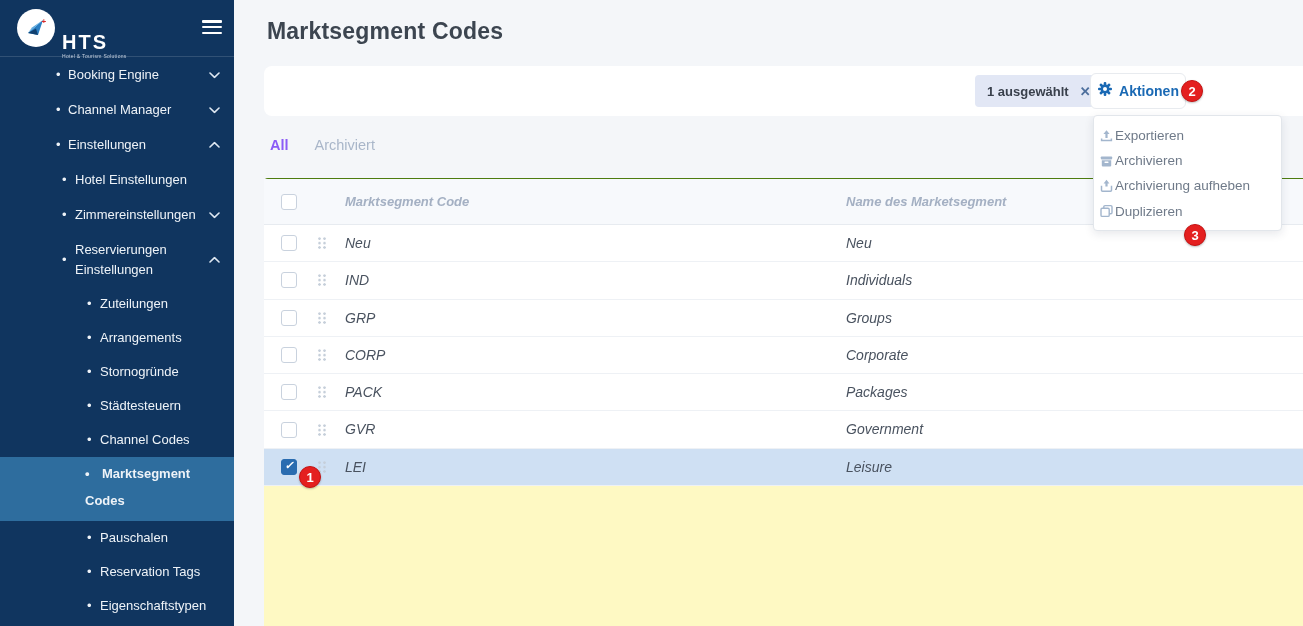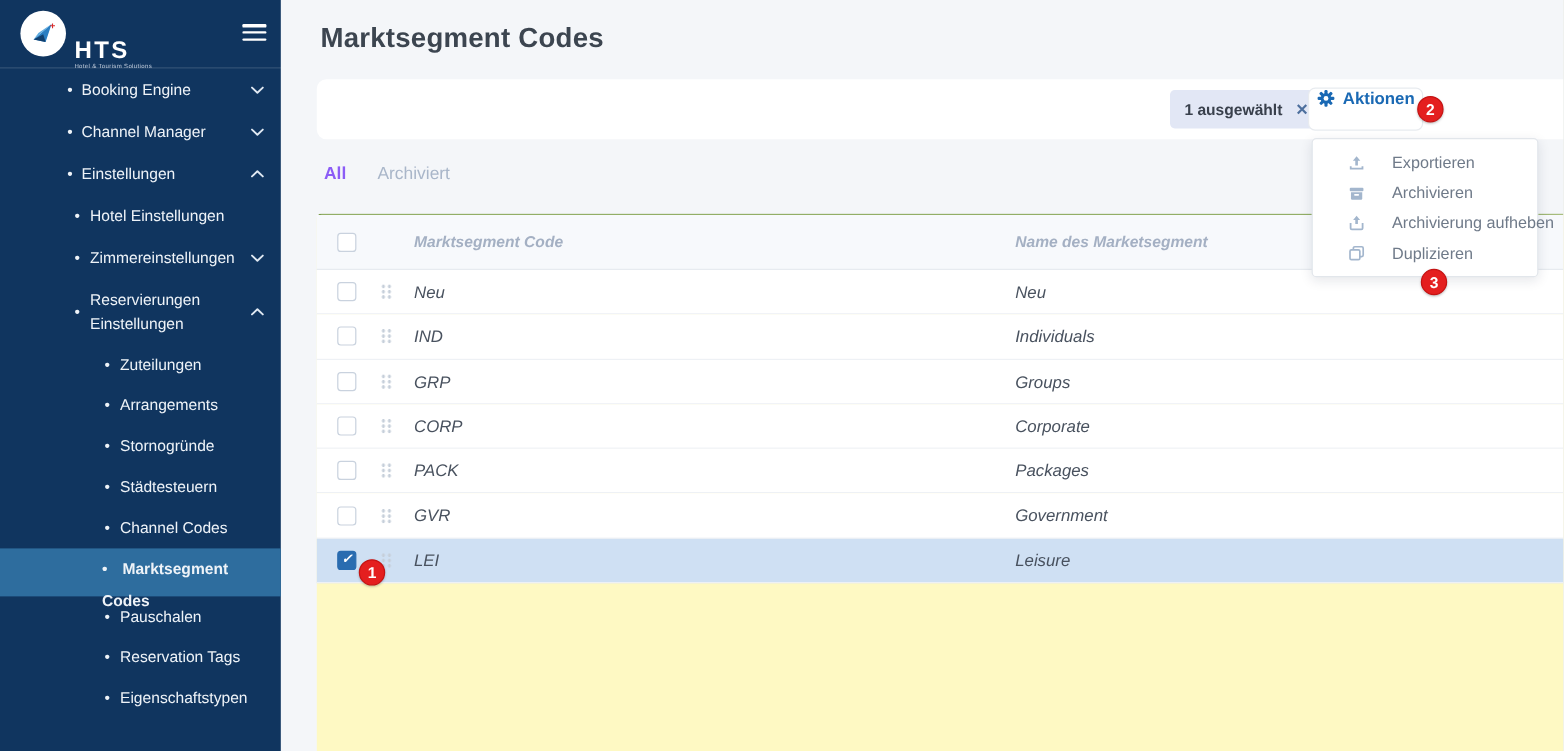--- a/index.html
+++ b/index.html
@@ -24,35 +24,35 @@
   .nav-item .bullet{display:inline-block;}
   .lvl1{height:35px;line-height:35px;padding-left:56px;}
   .lvl1 .bullet{width:12px;}
   .lvl2{height:35px;line-height:35px;padding-left:62px;}
   .lvl2 .bullet{width:13px;}
   .lvl3{height:34px;line-height:34px;padding-left:87px;}
   .lvl3 .bullet{width:13px;}
   .two-line{height:55px;display:flex;align-items:center;padding-left:62px;line-height:20px;}
   .two-line .bullet{width:13px;flex:none;}
   .two-line .lbl{width:104px;}
-  .active-item{height:40px;padding:3px 28px 0 85px;line-height:27px;background:#2e6d9e;font-weight:700;}
+  .active-item{height:64px;padding:3px 28px 0 85px;line-height:27px;background:#2e6d9e;font-weight:700;}
   .active-item .bullet{width:17px;}
   .chev{position:absolute;right:14px;top:50%;transform:translateY(-50%);line-height:0;}
 
   
   #main{position:absolute;left:234px;top:0;width:1069px;height:626px;}
   .page-title{position:absolute;left:33px;top:18px;font-size:23px;font-weight:bold;color:#3c4550;letter-spacing:.2px;}
 
   .toolbar-bar{position:absolute;left:30px;top:66px;width:1039px;height:50px;background:#fff;border-radius:8px 0 0 8px;}
   .sel-chip{position:absolute;left:711px;top:9px;height:32px;min-width:110px;background:#e2e7f5;border-radius:4px;
     display:flex;align-items:center;justify-content:center;gap:11px;padding:0 12px;}
   .sel-chip .chip-label{font-size:13px;font-weight:600;color:#39404c;white-space:nowrap;}
   .sel-chip .chip-x{font-size:13px;font-weight:bold;color:#4d6f9d;cursor:pointer;}
   .actions-btn{position:absolute;left:826px;top:7px;width:96px;height:36px;background:#fff;border:1px solid #e8ebef;
-    border-radius:6px;display:flex;justify-content:center;gap:6px;cursor:pointer;}
+    border-radius:6px;display:flex;align-items:center;justify-content:center;gap:6px;cursor:pointer;}
   .actions-btn .lbl{font-size:14px;font-weight:700;color:#1a69b4;}
 
   .tabs{position:absolute;left:36px;top:137px;display:flex;gap:26px;font-size:14.5px;}
   .tab{cursor:pointer;}
   .tab.active{color:#8b5cf6;font-weight:700;}
   .tab.inactive{color:#a9b6c9;font-weight:400;}
 
   
   .table-card{position:absolute;left:30px;top:178px;width:1039px;height:448px;background:#fef9c3;
     border-top:1px solid #4d7c0f;border-radius:4px 0 0 0;font-style:italic;}
@@ -68,21 +68,21 @@
   .cell{position:absolute;top:0;line-height:37.3px;font-size:14px;color:#49525f;white-space:nowrap;}
   .cell.code{left:81px;}
   .cell.name{left:582px;}
   .trow.selected{background:#cfe0f3;}
   .trow.selected .cb{background:#2a6cb0;border-color:#2a6cb0;}
   .trow.selected .cb::after{content:"✓";position:absolute;left:2.5px;top:-1px;font-size:11px;font-weight:bold;color:#fff;}
 
   
   .dropdown{position:absolute;left:859px;top:115px;width:189px;background:#fff;border:1px solid #e2e6eb;
     border-radius:4px;box-shadow:0 3px 10px rgba(20,30,60,.10);padding:7px 0 6px 0;z-index:30;}
-  .menu-item{height:25.2px;display:flex;align-items:center;gap:22px;padding-left:29px;cursor:pointer;}
+  .menu-item{height:25.2px;display:flex;align-items:center;gap:1px;padding-left:5px;cursor:pointer;}
   .menu-item .mi-icon{width:15px;display:flex;justify-content:center;flex:none;line-height:0;}
   .menu-item .mi-label{font-size:13.5px;color:#6f7a89;white-space:nowrap;}
 
   
   .ann-badge{position:absolute;width:22px;height:22px;border-radius:50%;background:#e41f1f;border:1px solid #c51313;
     color:#fff;font-size:13px;font-weight:bold;display:flex;align-items:center;justify-content:center;
     box-shadow:0 1px 2px rgba(0,0,0,.25);z-index:40;}
   #badge-1{left:65px;top:466px;}
   #badge-2{left:947px;top:80px;}
   #badge-3{left:950px;top:224px;}

